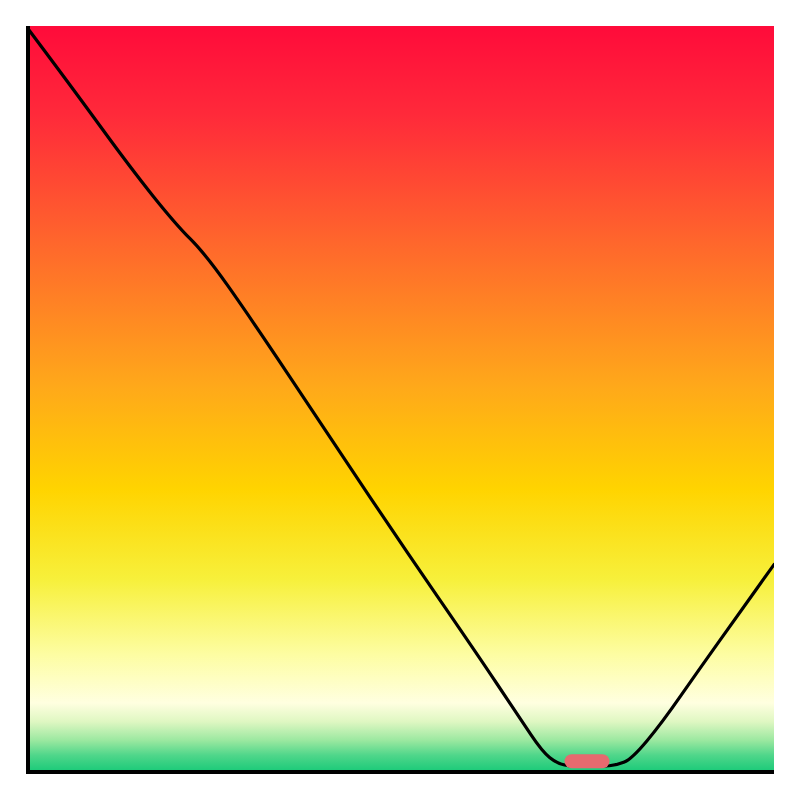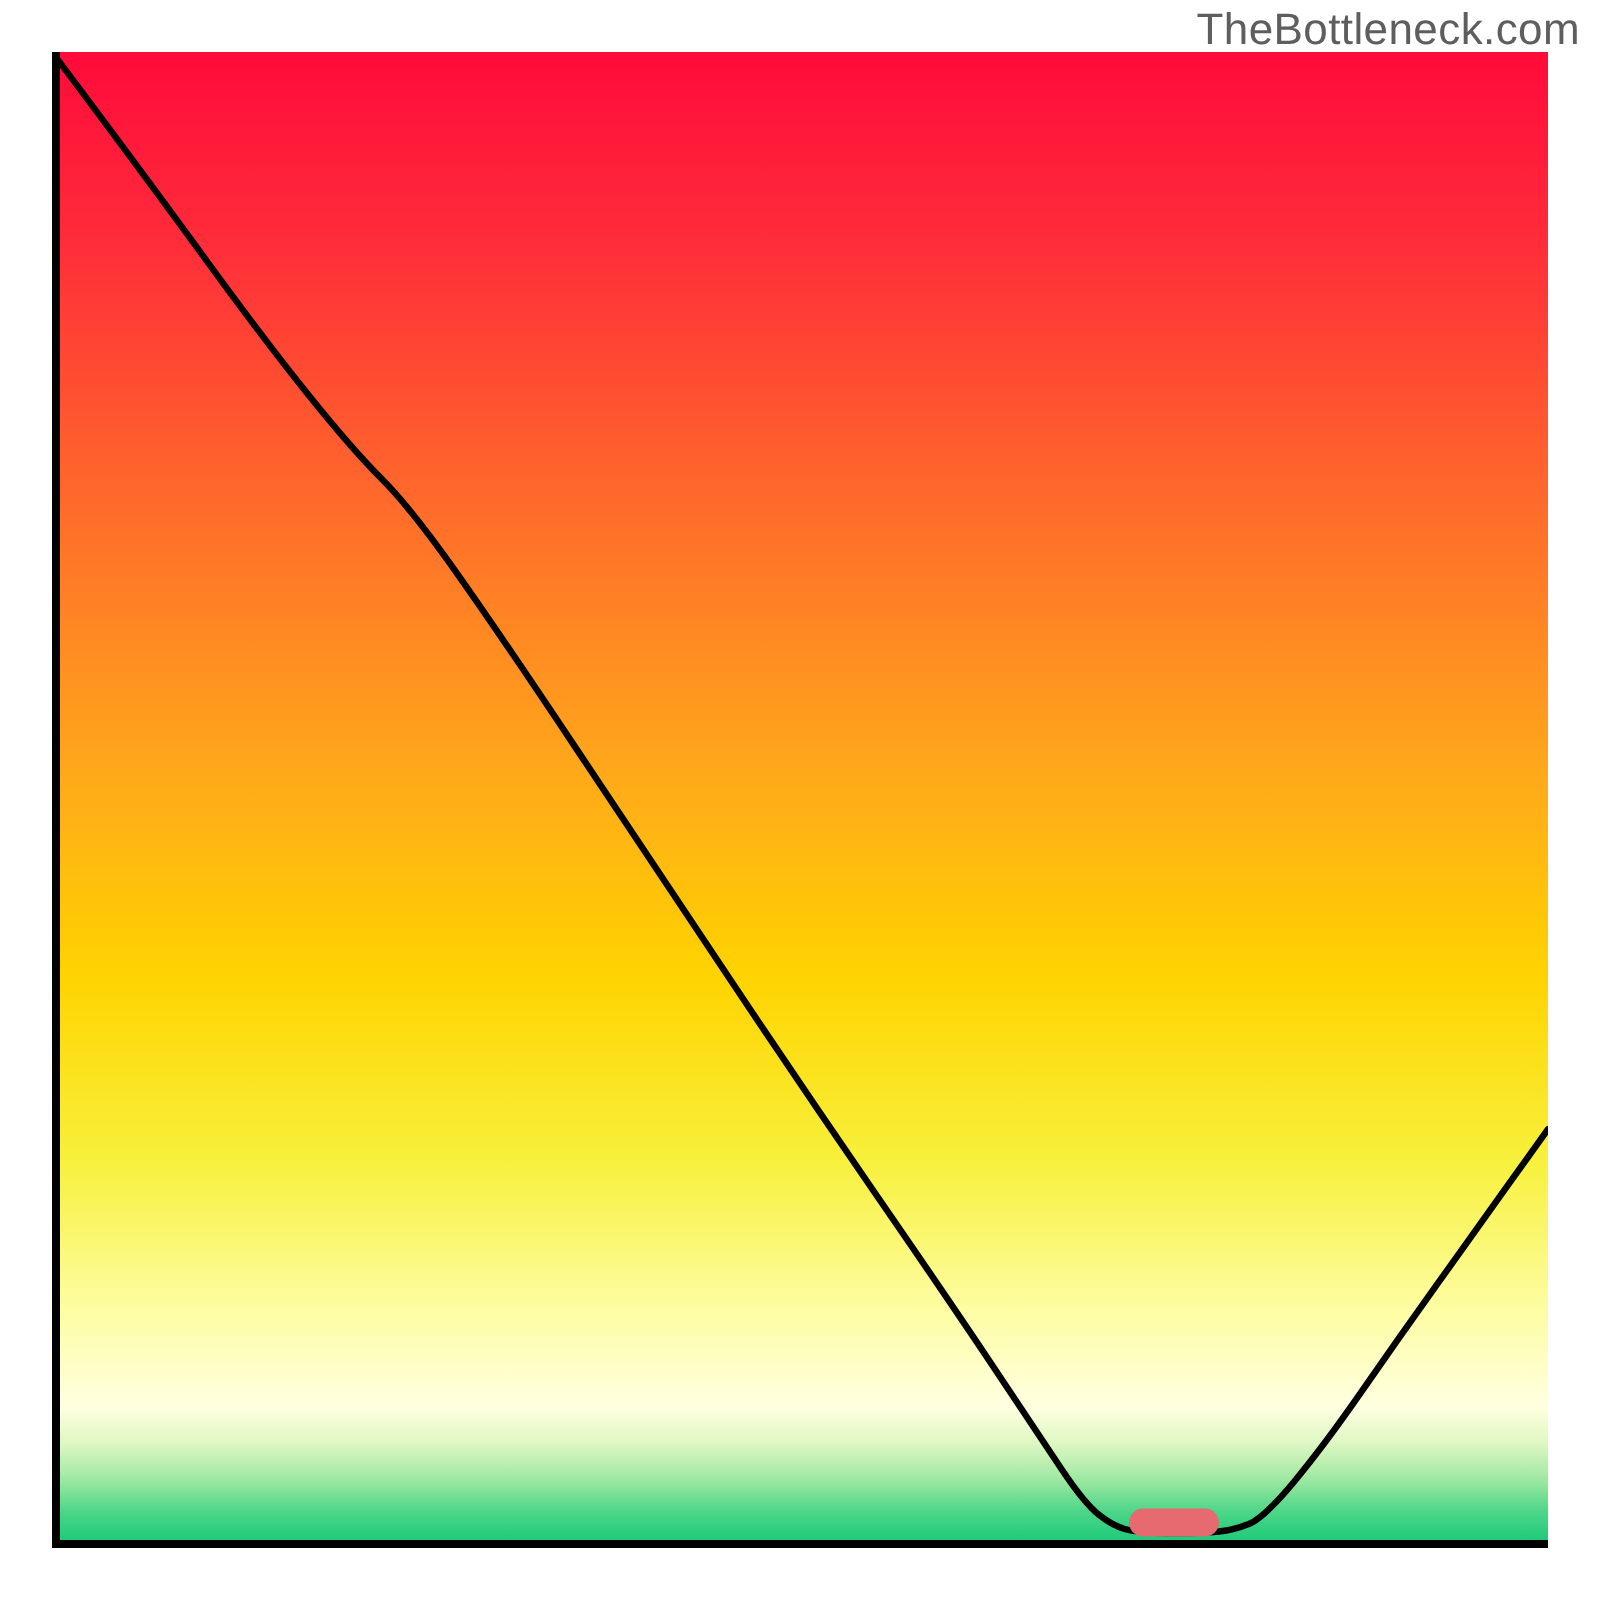--- a/index.html
+++ b/index.html
@@ -41,21 +41,20 @@
     box-sizing: border-box;
     z-index: 2;
     pointer-events: none;
   }
   svg { display: block; }
 </style>
 </head>
 <body>
 
 <div class="frame">
-  <div class="watermark">TheBottleneck.com</div>
 
   <div class="plot">
 
     <svg width="748" height="748" viewBox="0 0 748 748" xmlns="http://www.w3.org/2000/svg">
       <defs>
         <linearGradient id="bg-grad" x1="0" y1="0" x2="0" y2="1">
             <stop offset="0.00%" stop-color="#ff0b3a"></stop>
             <stop offset="12.00%" stop-color="#ff2a3a"></stop>
             <stop offset="30.00%" stop-color="#ff6a2b"></stop>
             <stop offset="48.00%" stop-color="#ffa81a"></stop>

